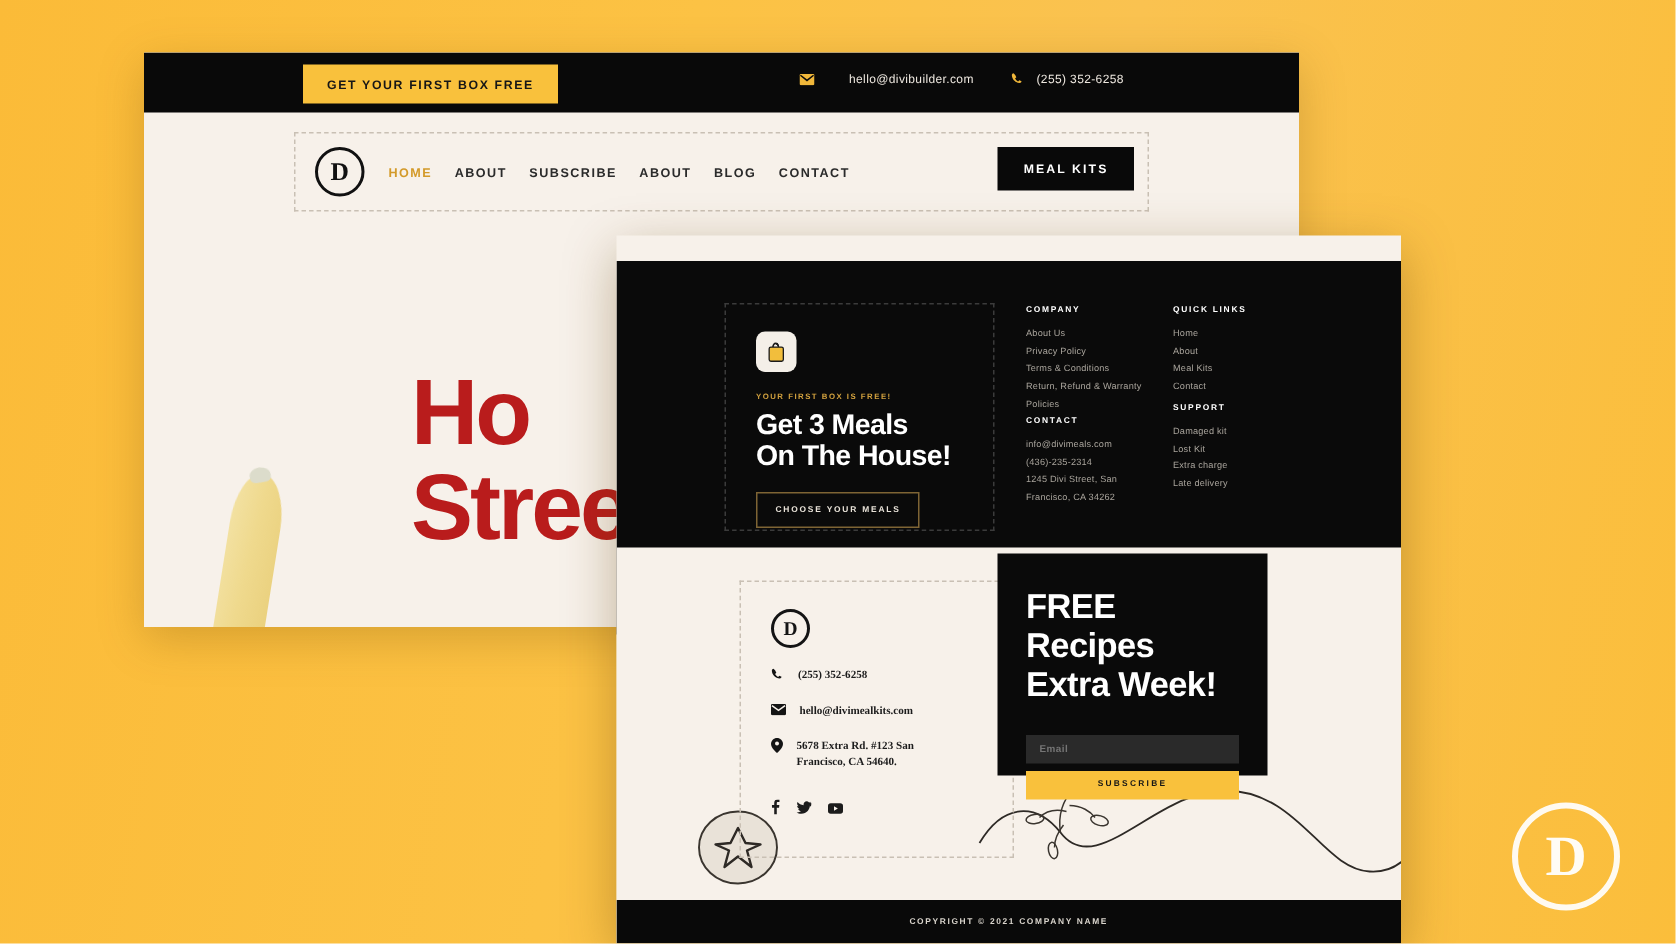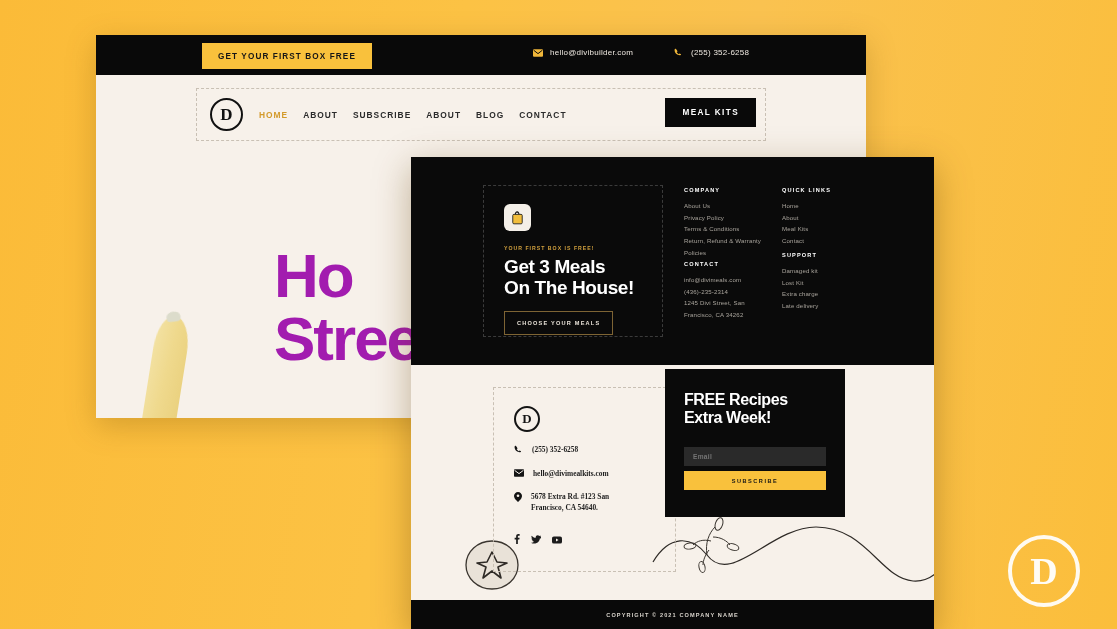--- a/index.html
+++ b/index.html
@@ -29,21 +29,21 @@
   }
   .topbar-cta {
     position: absolute; left: 106px; top: 8px;
     background: #F9C13C; color: #161616;
     font-size: 8.2px; font-weight: bold; letter-spacing: 1.1px;
     padding: 9px 16px 8px;
     white-space: nowrap;
   }
   .topbar-contact {
     position: absolute; left: 437px; top: 13px;
-    display: flex; align-items: center; gap: 7px;
+    display: flex; align-items: center; gap: 23px;
     color: #EDE7DF; font-size: 8px; letter-spacing: .25px;
   }
   .topbar-phone {
     position: absolute; left: 578px; top: 13px;
     display: flex; align-items: center; gap: 8px;
     color: #EDE7DF; font-size: 8px; letter-spacing: .25px;
   }
   .ic { display:inline-flex; align-items:center; }
   .ic svg { display:block; }
 
@@ -84,39 +84,39 @@
     transform: rotate(9deg);
     filter: blur(.3px);
   }
   .hero-veg:after {
     content:""; position:absolute; top:-4px; left:8px;
     width:14px; height:10px; background:#DCDCCB;
     border-radius:50% 50% 30% 30%; transform:rotate(-18deg);
   }
   .hero-title {
     position: absolute; left: 178px; top: 74px;
-    font-size: 62px; font-weight: bold; color: #a21caf;
+    font-size: 62px; font-weight: bold; color: #b91c1c;
     line-height: 1.02; letter-spacing: -2px;
   }
   .hero-arrow {
     position: absolute; left: 325px; top: 225px;
     color: #F2BE3C; font-size: 22px;
   }
 
   
   .fg-page {
     position: absolute;
     left: 411px; top: 157px;
     width: 523px; height: 472px;
     background: #F7F1EA;
     box-shadow: 0 10px 34px rgba(100,66,8,0.38);
     overflow: hidden;
   }
   .footer-dark {
-    position: absolute; left:0; top:0; width: 100%; height: 249px;
+    position: absolute; left:0; top:17px; width: 100%; height: 249px;
     background: #0A0A0A;
   }
   .cta-box {
     position: absolute; left: 72px; top: 28px;
     width: 180px; height: 152px;
     border: 1px dashed #3B3B3B;
     padding: 18px 20px;
   }
   .gift-icon {
     width: 27px; height: 27px; border-radius: 6px;
@@ -185,21 +185,21 @@
     color:#1C1C1C;
   }
 
   .recipes-card {
     position: absolute; left: 254px; top: 212px;
     width: 180px; height: 148px;
     background: #0A0A0A;
     padding: 22px 19px;
   }
   .recipes-head {
-    font-size: 16px; font-weight: bold; color:#fff;
+    font-size: 23px; font-weight: bold; color:#fff;
     line-height: 1.14; letter-spacing: -.4px;
   }
   .email-input {
     margin-top: 20px; width: 100%; height: 19px;
     background: #2A2A2A; border: none;
     color: #CFCAC2; font-size: 6.6px; font-weight: bold;
     padding: 0 9px; letter-spacing: .3px;
     font-family: "Liberation Sans", sans-serif;
   }
   .subscribe-btn {

